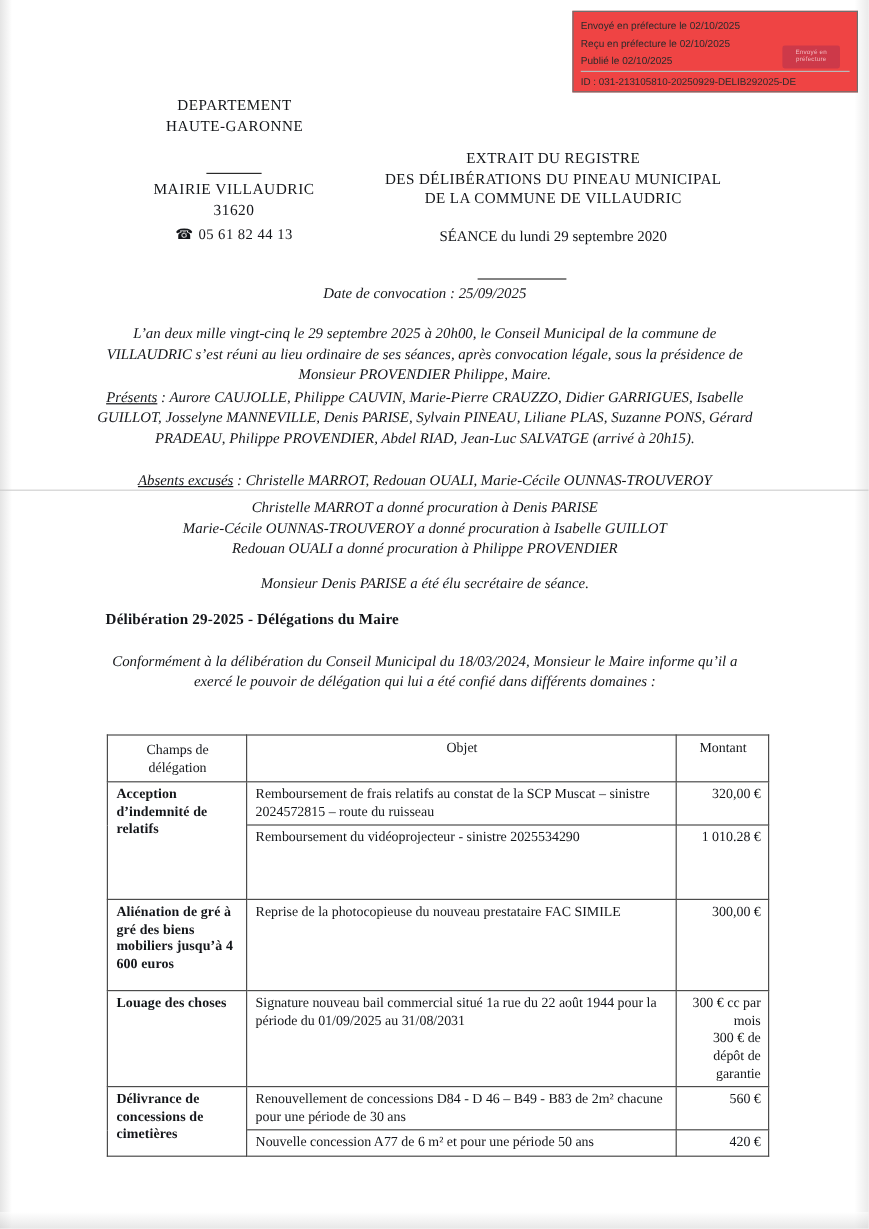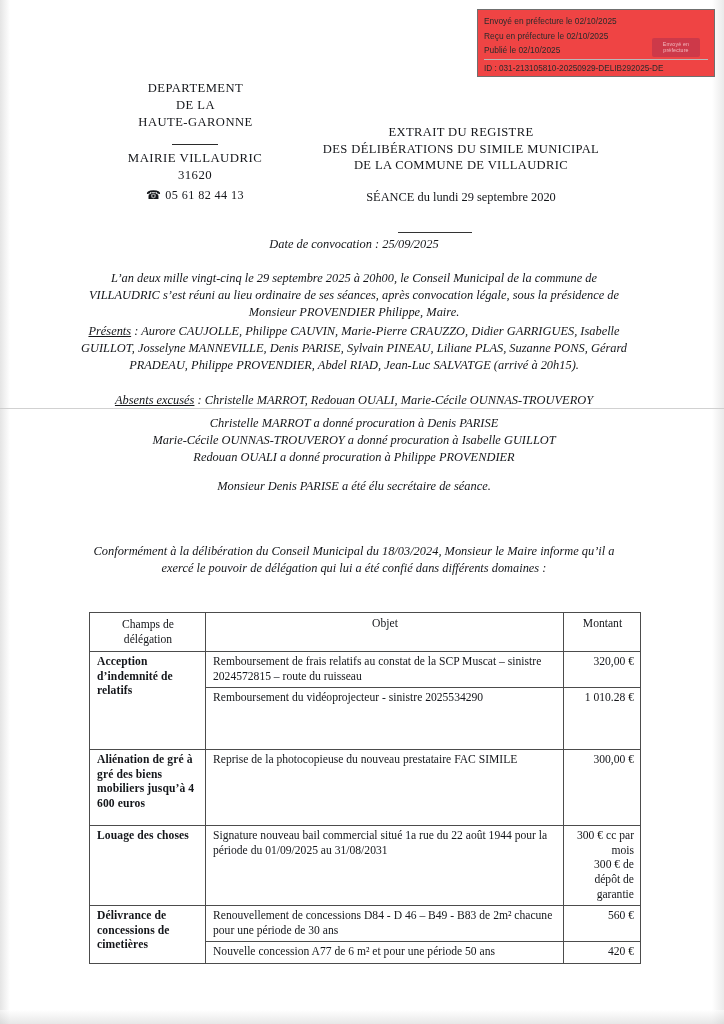--- a/index.html
+++ b/index.html
@@ -252,37 +252,36 @@
     <div class="line">Publié le 02/10/2025</div>
     <div class="line id-line">ID : 031-213105810-20250929-DELIB292025-DE</div>
     <div class="prefecture-seal">
       <span class="seal-txt">Envoyé en</span>
       <span class="seal-txt" style="padding-top:0">préfecture</span>
     </div>
   </div>
 
   <div class="dept-block">
     <div>DEPARTEMENT</div>
-    <div>DE LA</div>
     <div>HAUTE-GARONNE</div>
   </div>
 
   <div class="mairie-block">
     <div class="rule-short"></div>
     <div>MAIRIE VILLAUDRIC</div>
     <div>31620</div>
   </div>
 
   <div class="tel-block">
     <span class="tel-icon">☎</span><span>05 61 82 44 13</span>
   </div>
 
   <div class="title-block">
     <div>EXTRAIT DU REGISTRE</div>
-    <div>DES DÉLIBÉRATIONS DU SIMILE MUNICIPAL</div>
+    <div>DES DÉLIBÉRATIONS DU PINEAU MUNICIPAL</div>
     <div>DE LA COMMUNE DE VILLAUDRIC</div>
   </div>
 
   <div class="seance-block">SÉANCE du lundi 29 septembre 2020</div>
   <div class="rule-center"></div>
 
   <div class="body-text convocation">Date de convocation : 25/09/2025</div>
 
   <div class="body-text para-reunion">L’an deux mille vingt-cinq le 29 septembre 2025 à 20h00, le Conseil Municipal de la commune de VILLAUDRIC s’est réuni au lieu ordinaire de ses séances, après convocation légale, sous la présidence de Monsieur PROVENDIER Philippe, Maire.</div>
 
@@ -291,20 +290,21 @@
   <div class="body-text para-absents"><span class="underline-lead">Absents excusés</span><span> : Christelle MARROT, Redouan OUALI, Marie-Cécile OUNNAS-TROUVEROY</span></div>
 
   <div class="body-text para-procurations">
     <div>Christelle MARROT a donné procuration à Denis PARISE</div>
     <div>Marie-Cécile OUNNAS-TROUVEROY a donné procuration à Isabelle GUILLOT</div>
     <div>Redouan OUALI a donné procuration à Philippe PROVENDIER</div>
   </div>
 
   <div class="body-text para-secretaire">Monsieur Denis PARISE a été élu secrétaire de séance.</div>
 
+  <div class="delib-title">Délibération 29-2025 - Délégations du Maire</div>
 
   <div class="body-text para-conform">Conformément à la délibération du Conseil Municipal du 18/03/2024, Monsieur le Maire informe qu’il a exercé le pouvoir de délégation qui lui a été confié dans différents domaines :</div>
 
   <table class="delib-table">
     <colgroup>
       <col class="col-champ">
         <col class="col-objet">
         <col class="col-montant">
     </colgroup>
     <thead>

